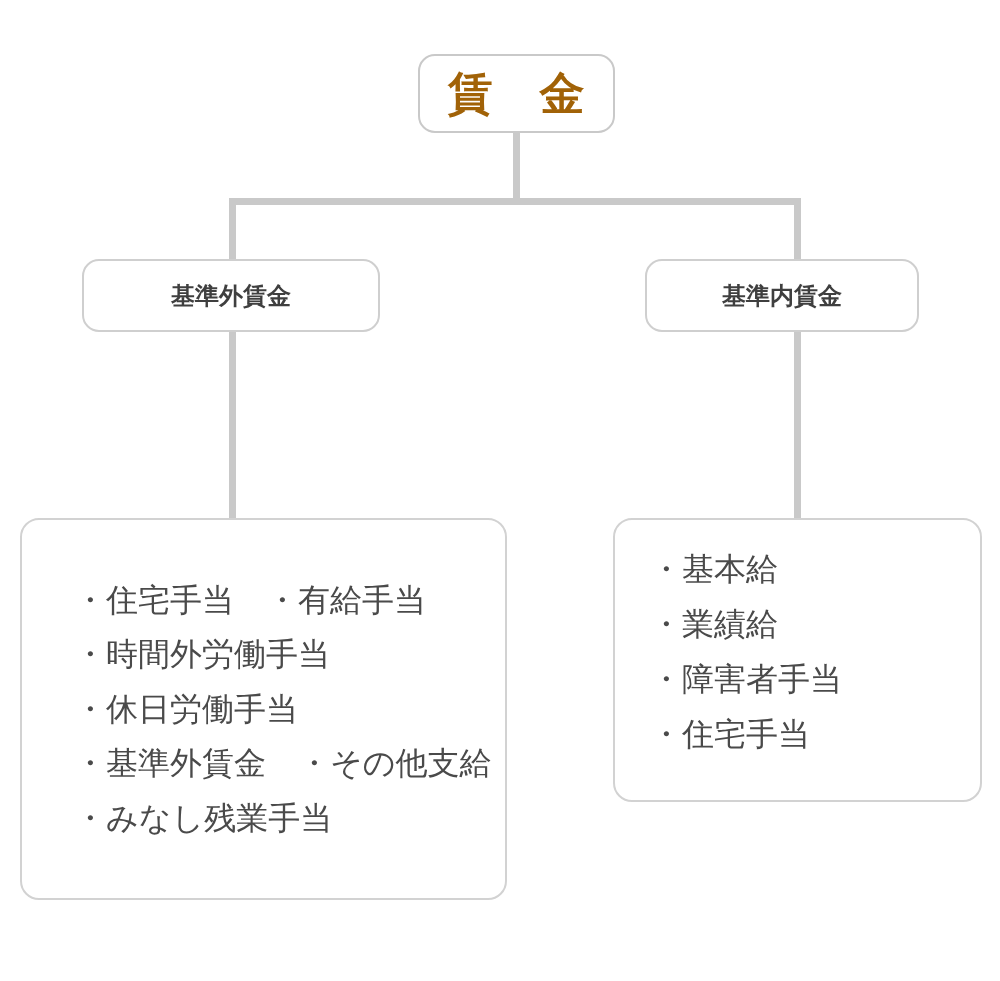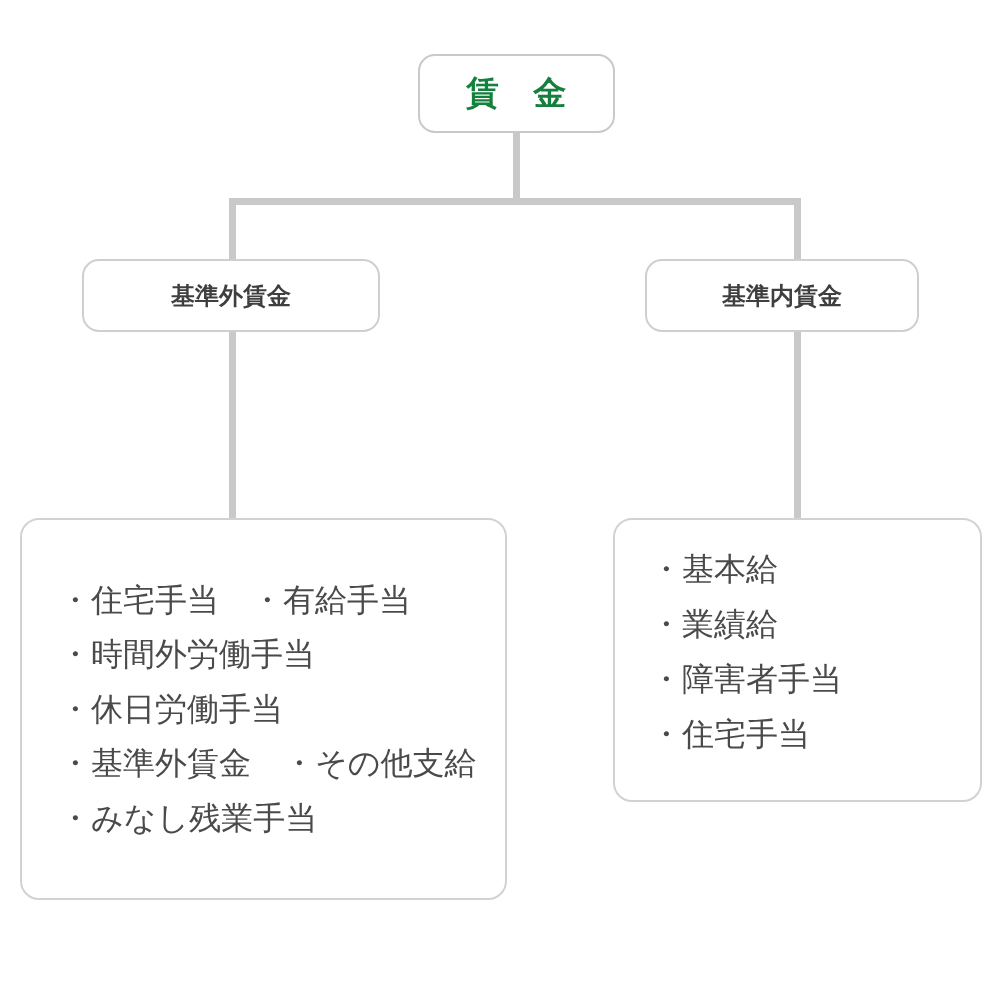--- a/index.html
+++ b/index.html
@@ -45,24 +45,24 @@
     color: #3d3d3d;
   }
 
   .node-root {
     left: 418px;  top: 54px;
     width: 197px; height: 79px;
     border-radius: 17px;
     border-color: #c9c9c9;
   }
   .node-root .node-label {
-    font-size: 33px;
+    font-size: 45px;
     font-weight: 700;
     letter-spacing: 0.02em;
-    color: #15803d;
+    color: #a16207;
   }
 
   .node-branch {
     top: 259px;
     height: 73px;
     border-radius: 17px;
     border-color: #cfcfcf;
   }
   .node-branch-left  { left: 82px;  width: 298px; }
   .node-branch-right { left: 645px; width: 274px; }
@@ -79,21 +79,21 @@
     background: #ffffff;
     border: 2px solid #d2d2d2;
     border-radius: 19px;
     display: flex;
     flex-direction: column;
     justify-content: center;
   }
   .listbox-left {
     left: 20px;  top: 518px;
     width: 487px; height: 382px;
-    padding: 0 0 0 37px;
+    padding: 0 0 0 52px;
   }
   .listbox-right {
     left: 613px; top: 518px;
     width: 369px; height: 284px;
     padding: 0 0 16px 35px;
   }
 
   .list {
     list-style: none;
     margin: 0;

